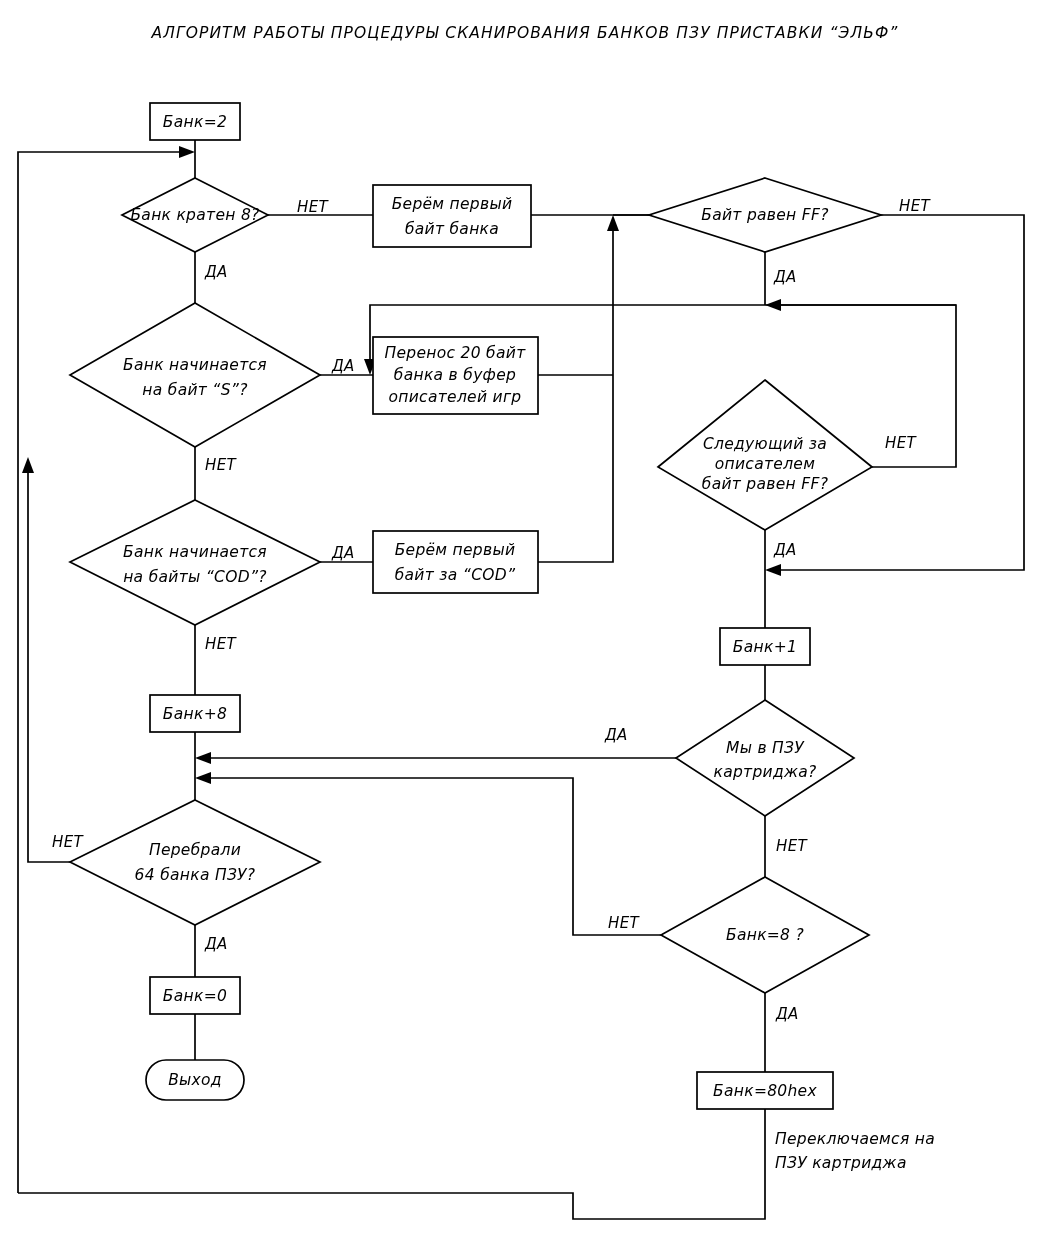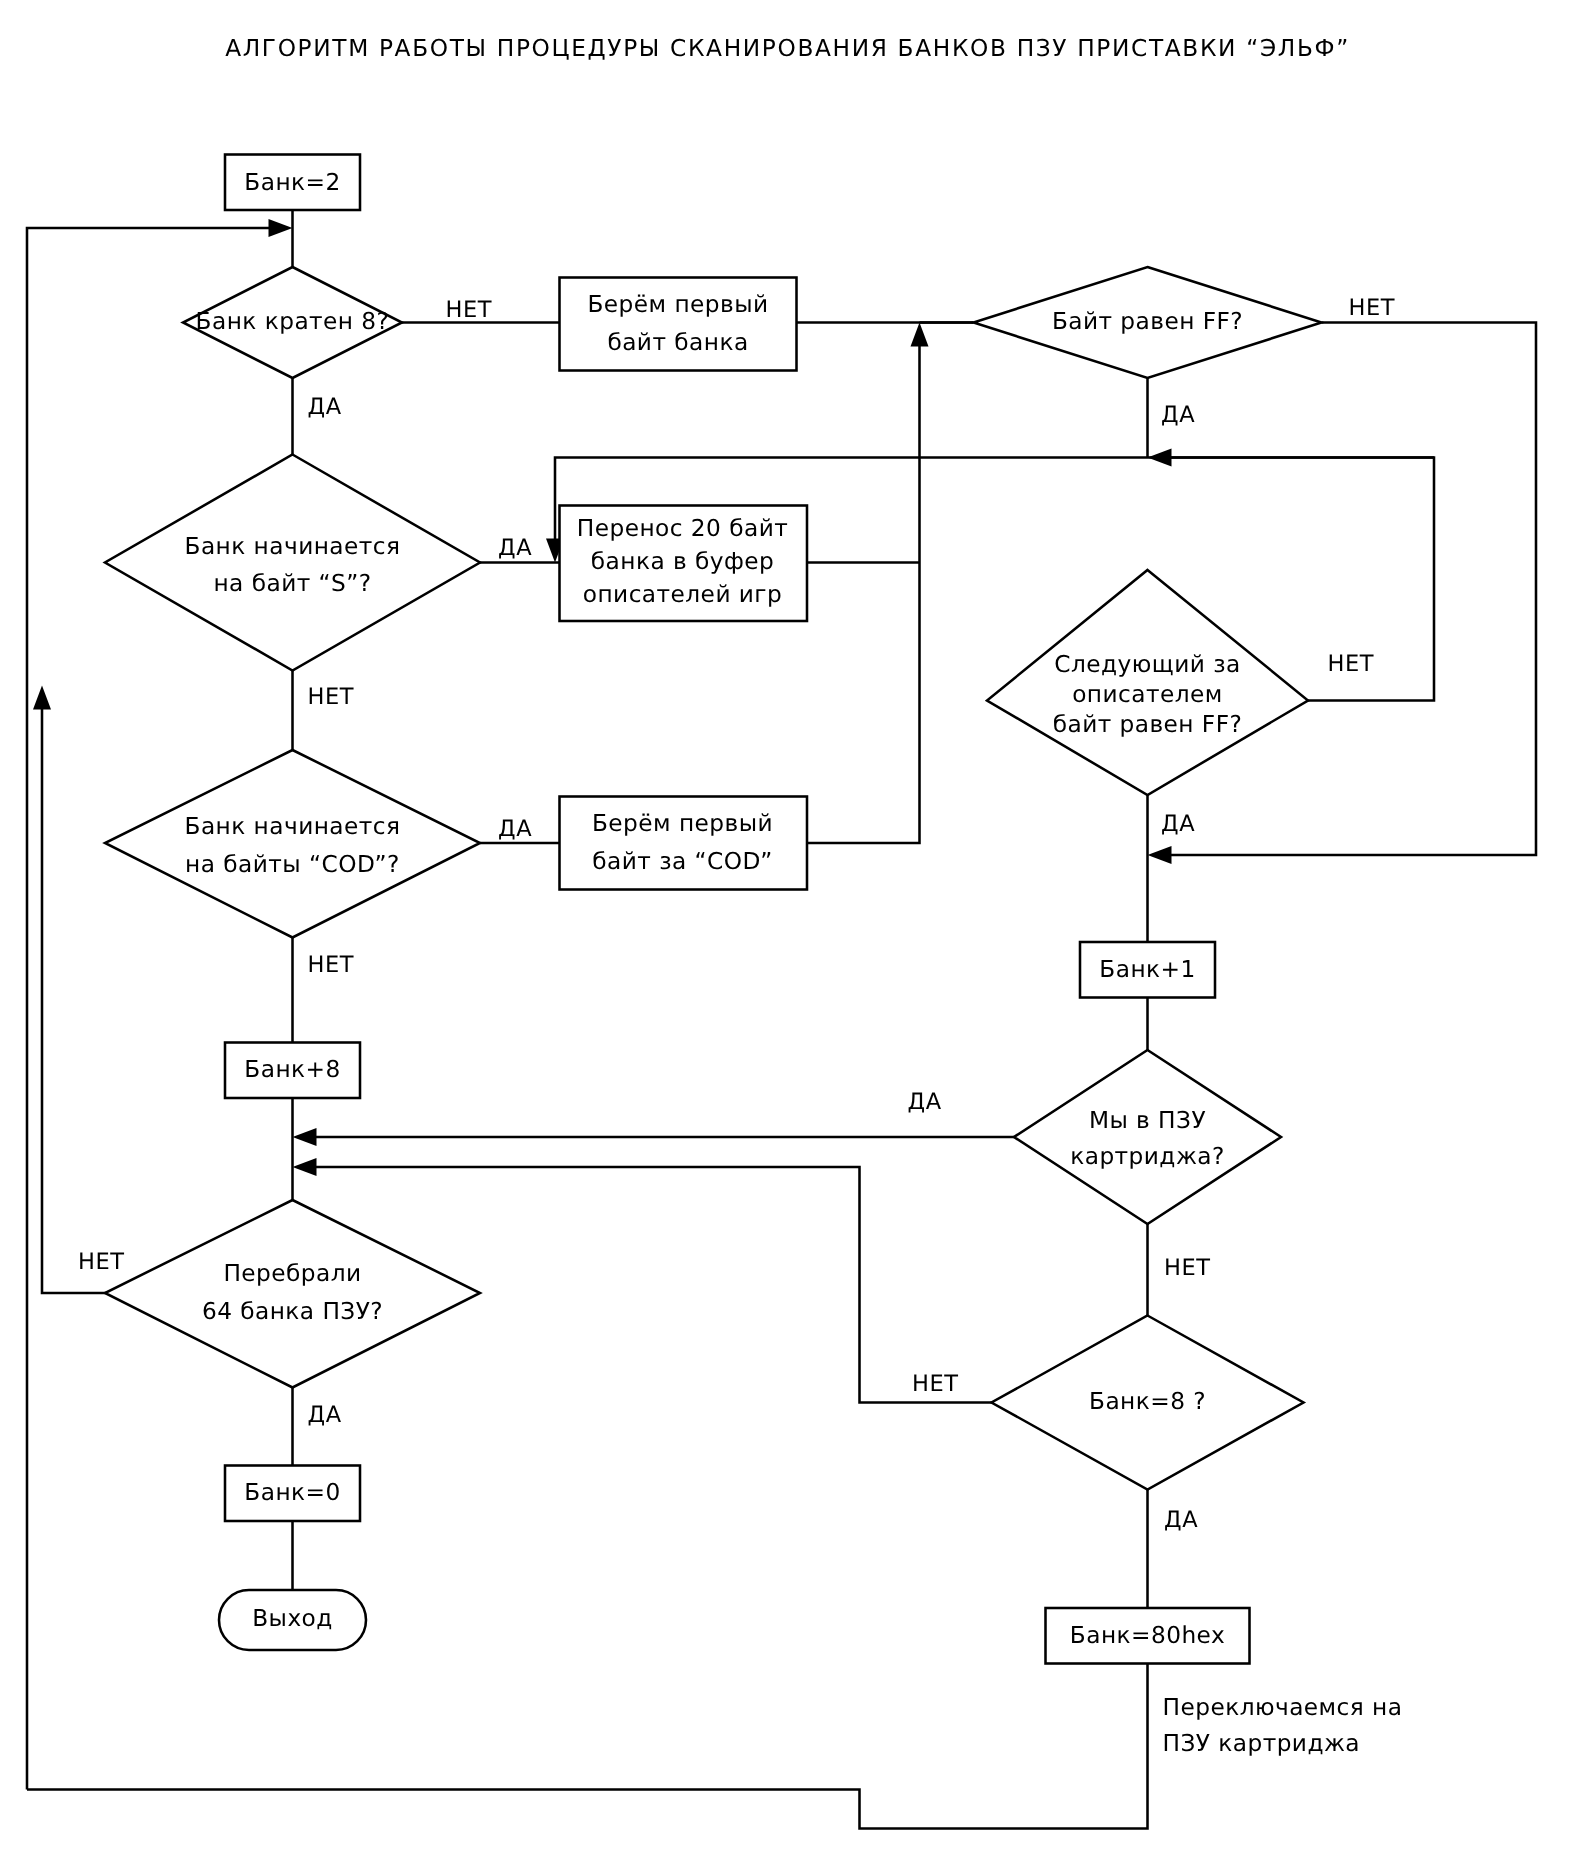--- a/index.html
+++ b/index.html
@@ -7,20 +7,21 @@
     padding: 0;
     background: #ffffff;
   }
   #page {
     position: relative;
     width: 1050px;
     height: 1250px;
     background: #ffffff;
     font-family: "DejaVu Sans", sans-serif;
     overflow: hidden;
+    font-style: italic;
   }
   svg#flow {
     position: absolute;
     left: 0;
     top: 0;
     width: 1050px;
     height: 1250px;
   }
   .shape {
     fill: #ffffff;

